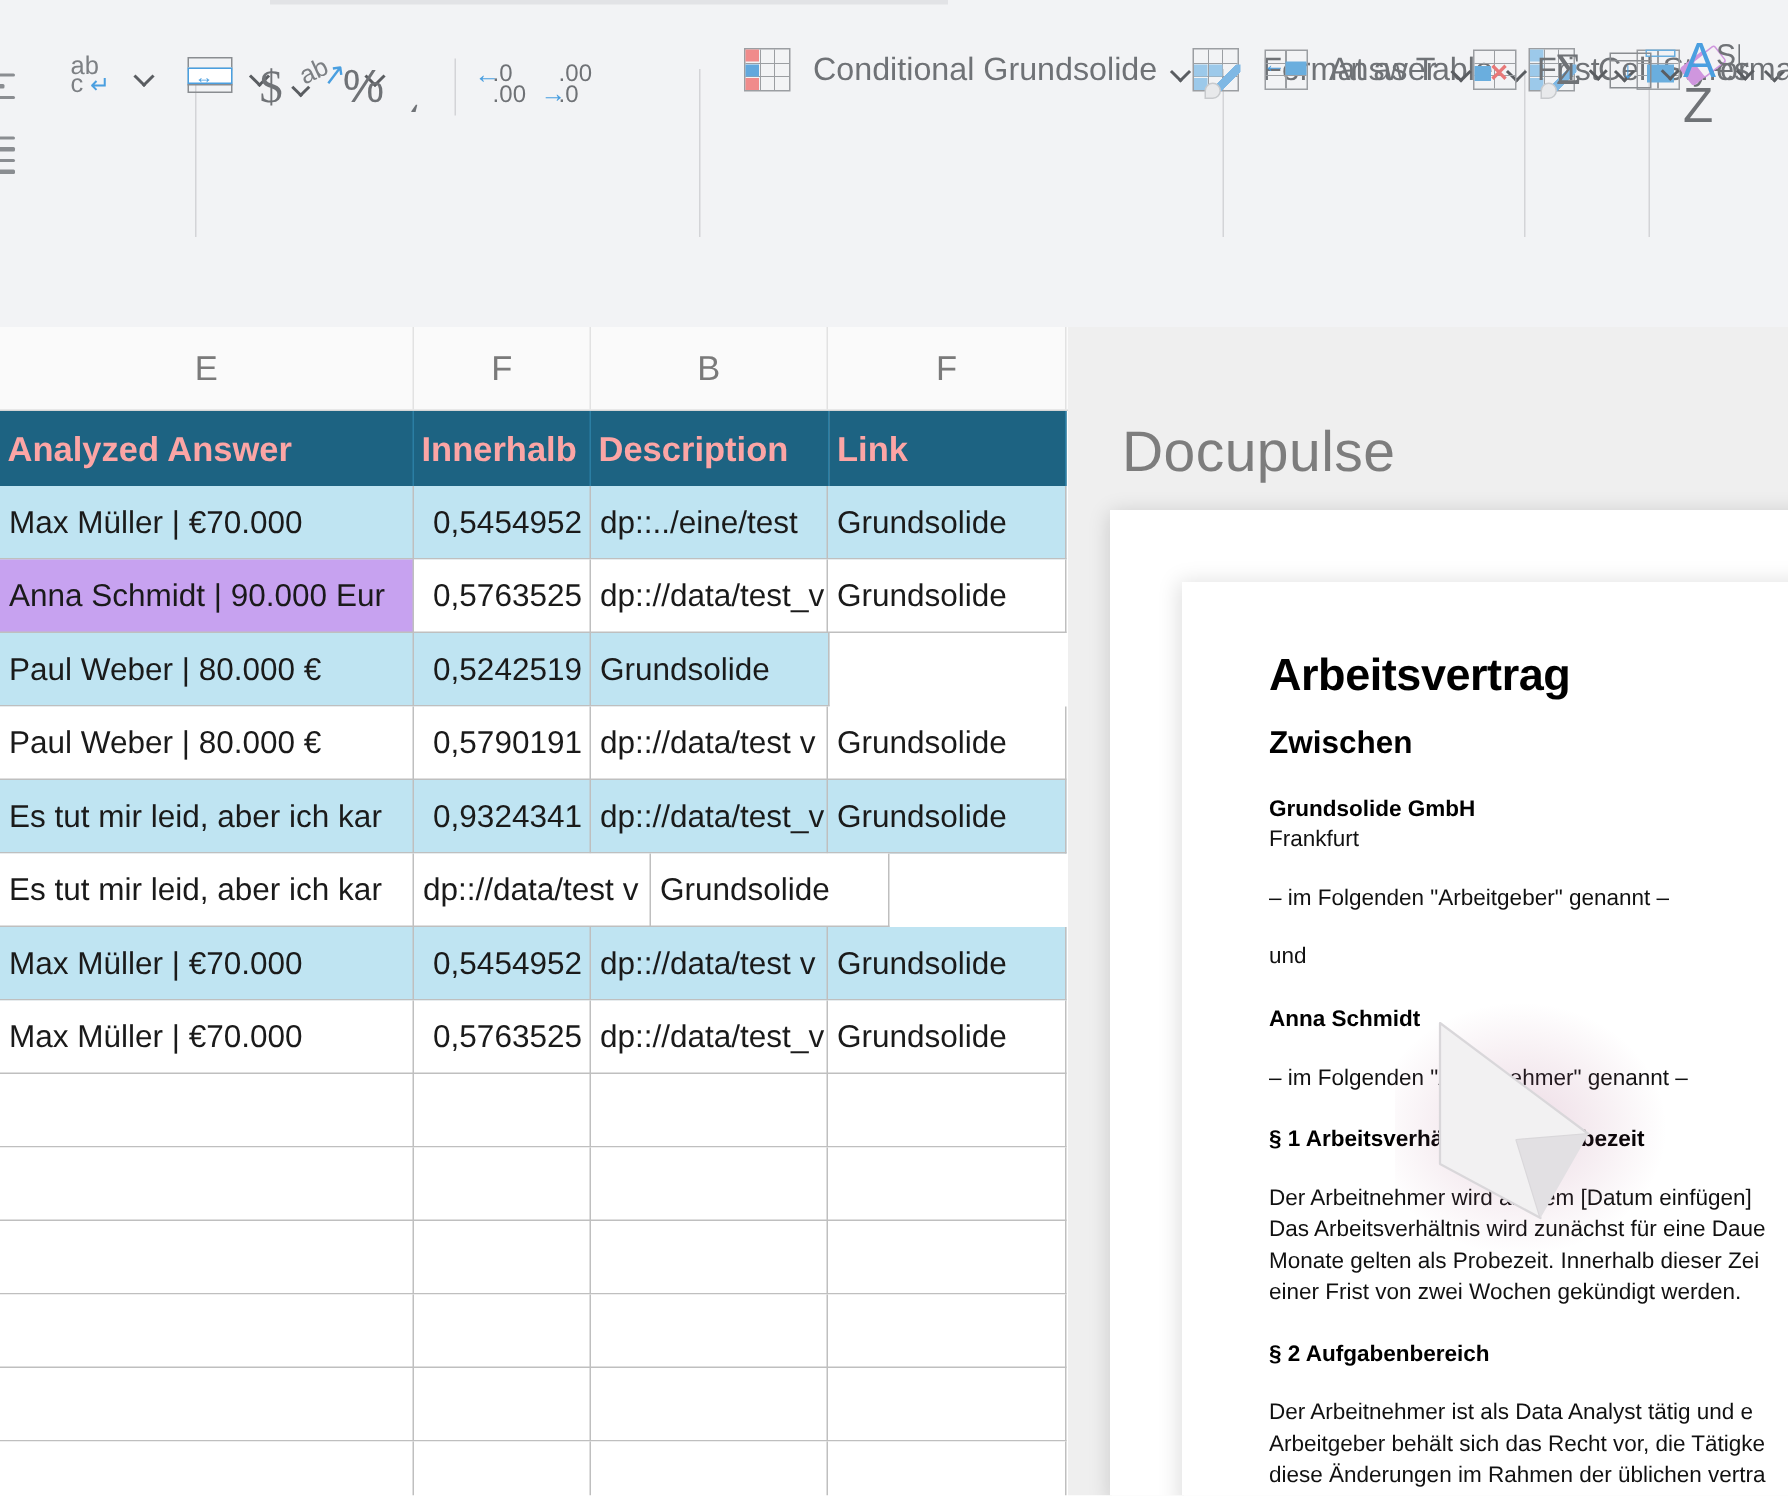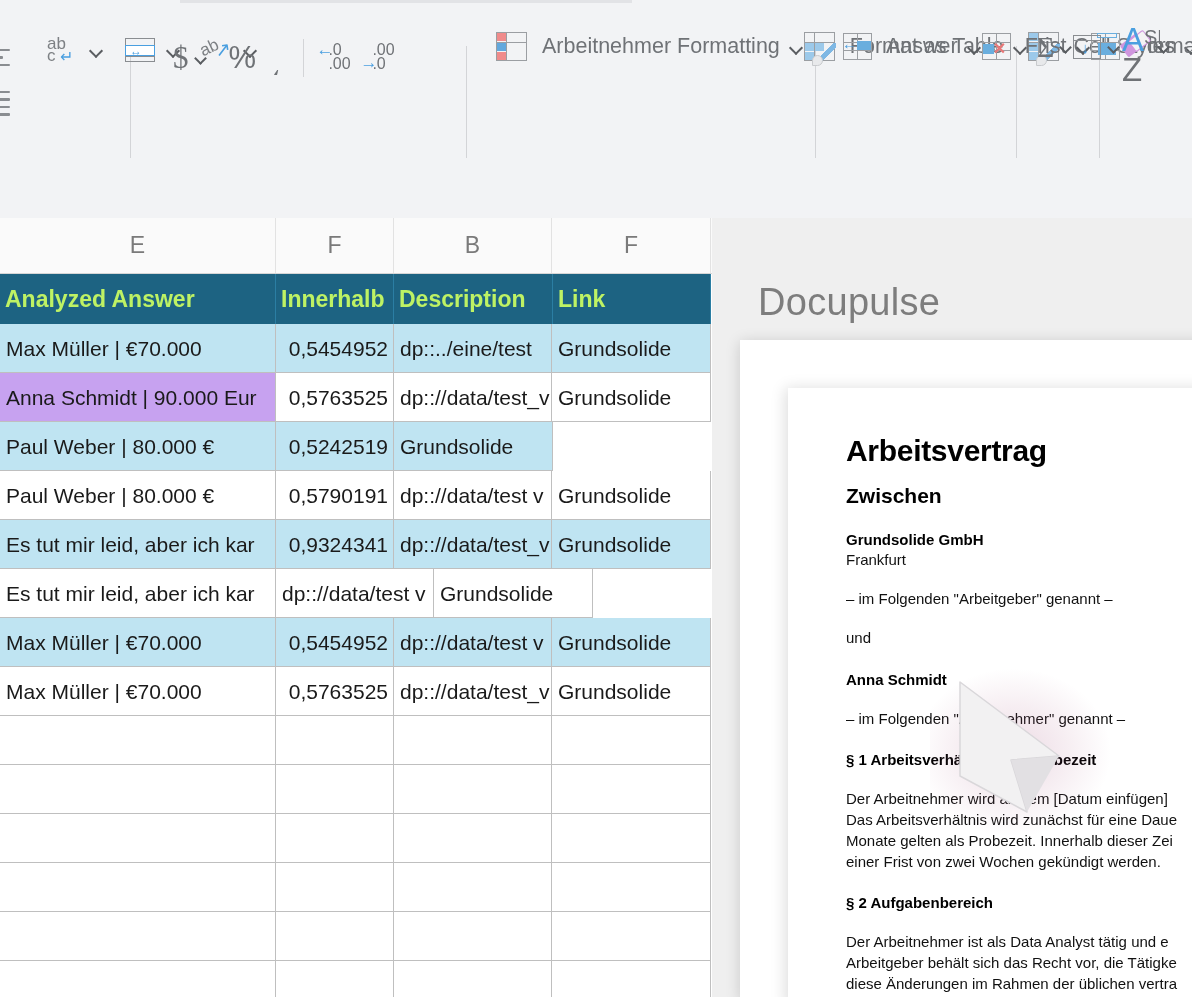--- a/index.html
+++ b/index.html
@@ -177,38 +177,38 @@
     font-size: 23px; color: #7a7a7a; border-right: 1px solid #e2e2e2;
   }
   .grid-row { display: flex; }
   .cell {
     border-right: 1px solid #bfbfbf; border-bottom: 1px solid #bfbfbf;
     font-size: 21px; color: #1a1a1a; line-height: 49px; height: 49px;
     padding-left: 6px; white-space: nowrap; overflow: hidden;
   }
   .cell.num { text-align: right; padding-right: 5px; padding-left: 0; }
   .hdr-cell {
-    background: #1d6382; color: #bef264; font-weight: bold; font-size: 23px;
+    background: #1d6382; color: #fca5a5; font-weight: bold; font-size: 23px;
     line-height: 50px; height: 50px; border-right: 1px solid #2b7ea3;
     padding-left: 5px; white-space: nowrap; overflow: hidden;
   }
   .c-w1 { width: 276px; } .c-w2 { width: 118px; }
   .c-w3 { width: 158px; } .c-w4 { width: 159px; }
   .row-alt { background: #bfe4f2; }
   .row-white { background: #ffffff; }
   .cell-purple { background: #c7a2f0 !important; }
 
   
   .docpanel {
     position: absolute; left: 712px; top: 218px; width: 480px; height: 779px;
     background: #efefef; overflow: hidden;
   }
   .doc-title {
     position: absolute; left: 36px; top: 63px;
-    font-size: 38px; color: #7d7d7d; letter-spacing: 0.3px; margin-left: 10px;
+    font-size: 38px; color: #7d7d7d; letter-spacing: 0.3px;
   }
   .doc-card-back {
     position: absolute; left: 28px; top: 122px; width: 470px; height: 660px;
     background: #ffffff; box-shadow: 0 2px 14px rgba(0,0,0,0.16);
   }
   .doc-card-front {
     position: absolute; left: 76px; top: 170px; width: 440px; height: 620px;
     background: #ffffff; box-shadow: -3px 0 14px rgba(0,0,0,0.13);
     padding: 46px 0 0 58px; overflow: hidden;
   }
@@ -308,21 +308,21 @@
       <div class="vsep"></div>
 
       <div class="stylegroup rgroup">
         <div class="strow">
           <span class="gridicon gi-cf">
             <span class="g"></span>
               <span class="c c1"></span>
               <span class="c c2"></span>
               <span class="c c3"></span>
           </span>
-          <span class="lbl">Arbeitnehmer Formatting</span>
+          <span class="lbl">Conditional Grundsolide</span>
           <span class="chev"></span>
         </div>
         <div class="strow">
           <span class="gridicon gi-fat">
             <span class="g"></span>
               <span class="c c1"></span>
               <span class="c c2"></span>
               <span class="c c3"></span>
             <span class="brush"></span>
           </span>

